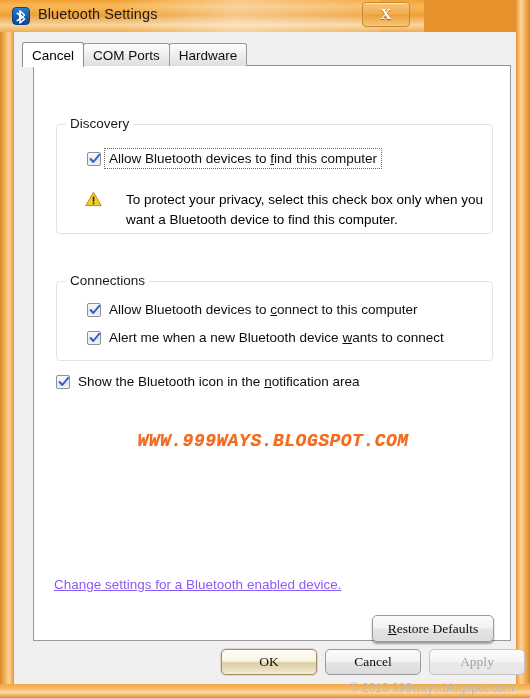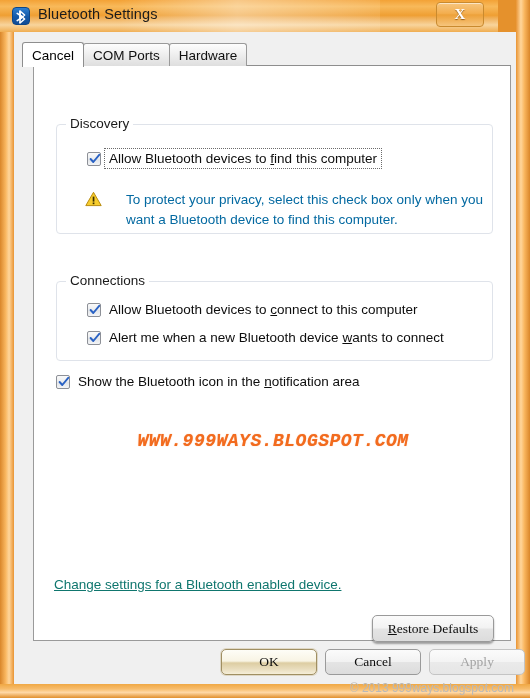--- a/index.html
+++ b/index.html
@@ -38,21 +38,21 @@
   }
   #frame-bottom {
     position: absolute; left: 0; bottom: 0; width: 530px; height: 14px;
     background: linear-gradient(to bottom, #f0a844, #f7bc6b 35%, #ffd9a6 60%, #e08f2c 100%);
   }
 
   
   #titlebar {
     position: absolute;
     left: 0; top: 0;
-    width: 498px;
+    width: 424px;
     height: 32px;
     background: linear-gradient(to bottom,
       #f5a93d 0%, #f6b css 0%, #f9bc5e 22%, #f0a03a 50%, #ecb05c 58%, #f6cf93 80%, #f3b45c 100%);
     overflow: hidden;
   }
   #titlebar-inner {
     position: absolute; left:0; top:0; width:530px; height:32px;
     background: linear-gradient(to bottom,
       #f3a236 0%, #f8b95a 20%, #ef9f33 48%, #f0ae56 56%, #f8d49c 78%, #f0ad51 100%);
   }
@@ -221,21 +221,21 @@
     position: absolute;
     left: 28px; top: 65px;
     display: flex;
     align-items: flex-start;
   }
   #warn-icon { flex: 0 0 auto; margin-top: 1px; }
   #warn-text {
     margin-left: 24px;
     font-size: 13.5px;
     line-height: 20px;
-    color: #0369a1;
+    color: #000000;
     max-width: 400px;
   }
 
   
   #watermark {
     position: absolute;
     left: 0; top: 365px;
     width: 478px;
     text-align: center;
     font-family: Liberation Mono, monospace;
@@ -247,21 +247,21 @@
     text-shadow: 0 0 1px rgba(242,107,30,0.6);
     user-select: none;
     pointer-events: none;
   }
 
   
   #link {
     position: absolute;
     left: 20px; top: 511px;
     font-size: 13.5px;
-    color: #0f766e;
+    color: #8b5cf6;
     text-decoration: underline;
     cursor: pointer;
     white-space: nowrap;
   }
 
   
   .btn {
     box-sizing: border-box;
     border: 1px solid #9a9a9a;
     border-radius: 5px;

